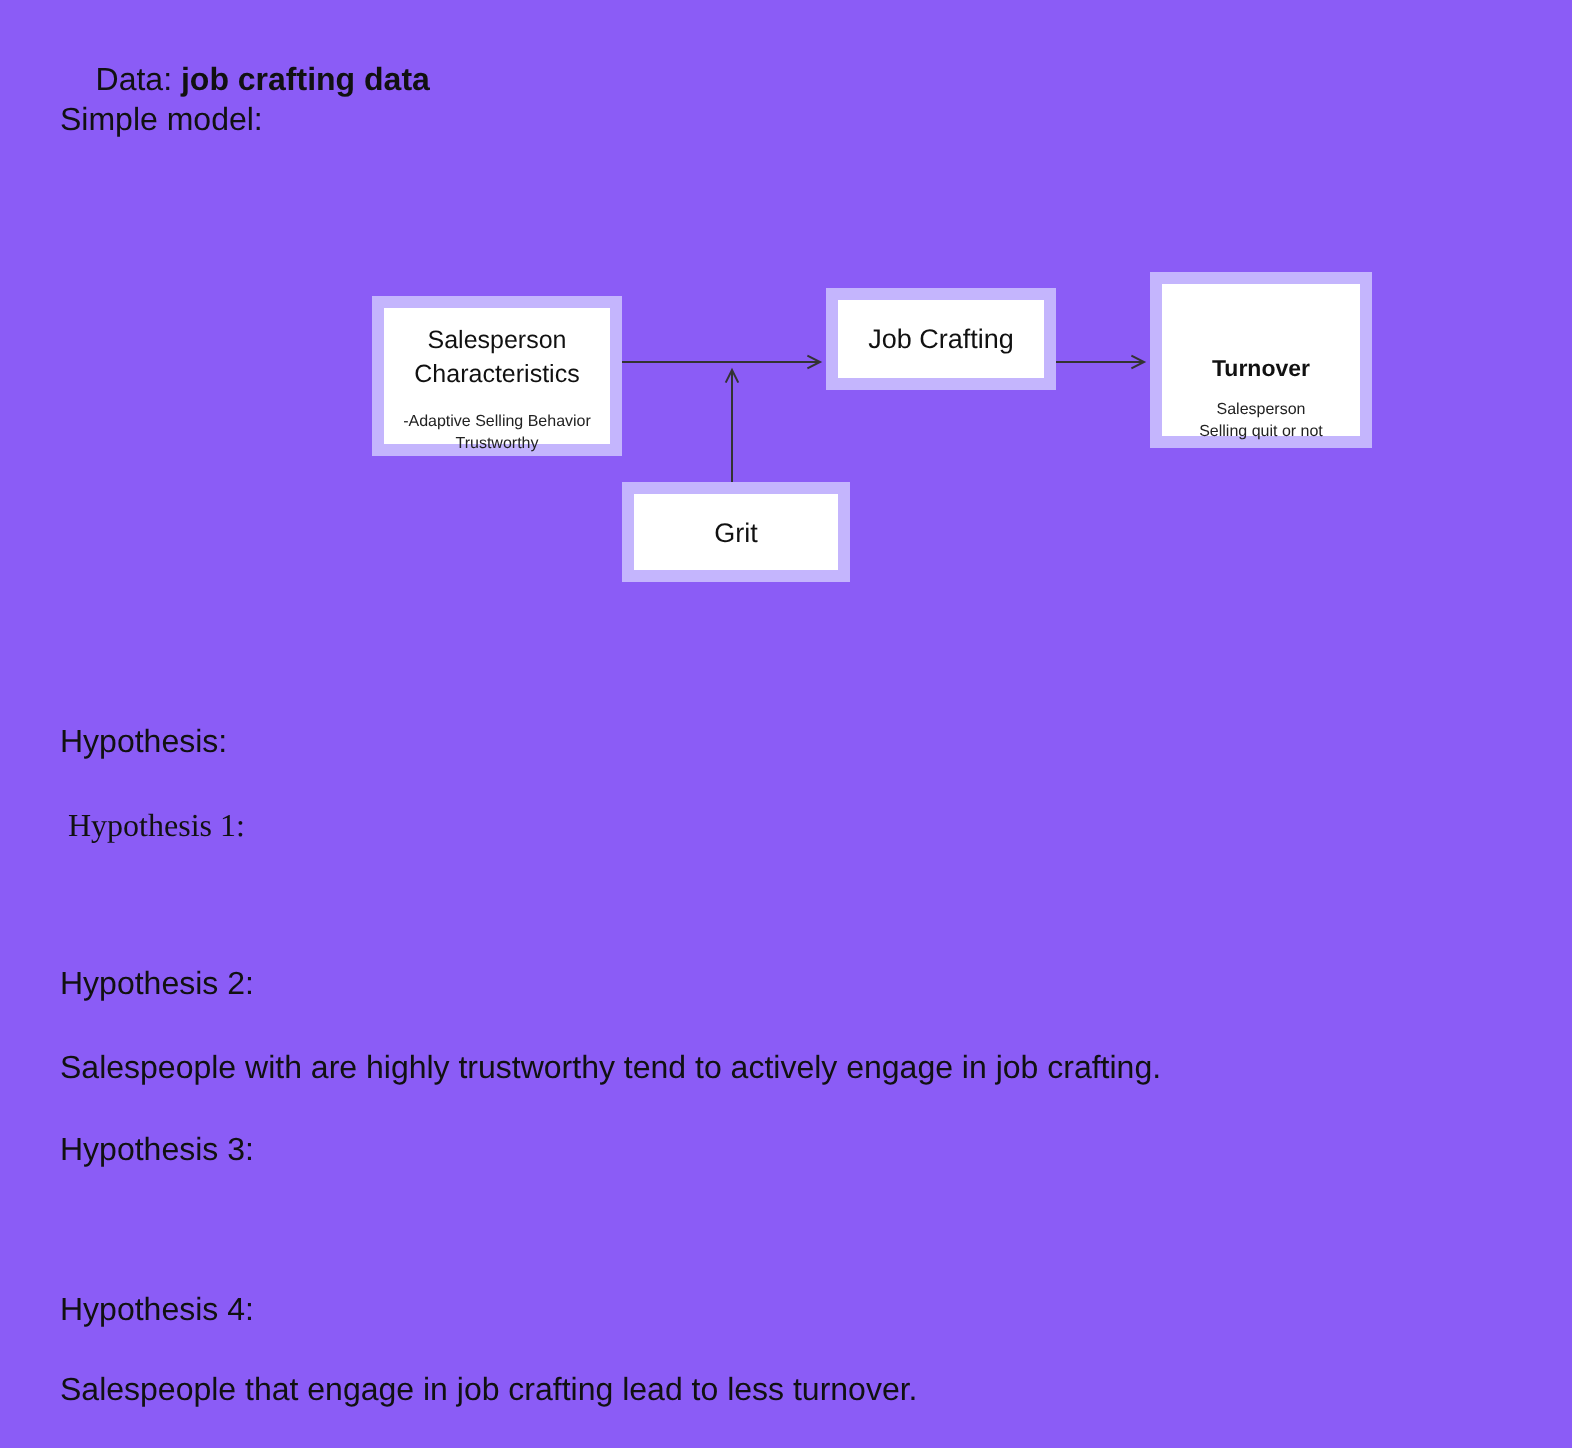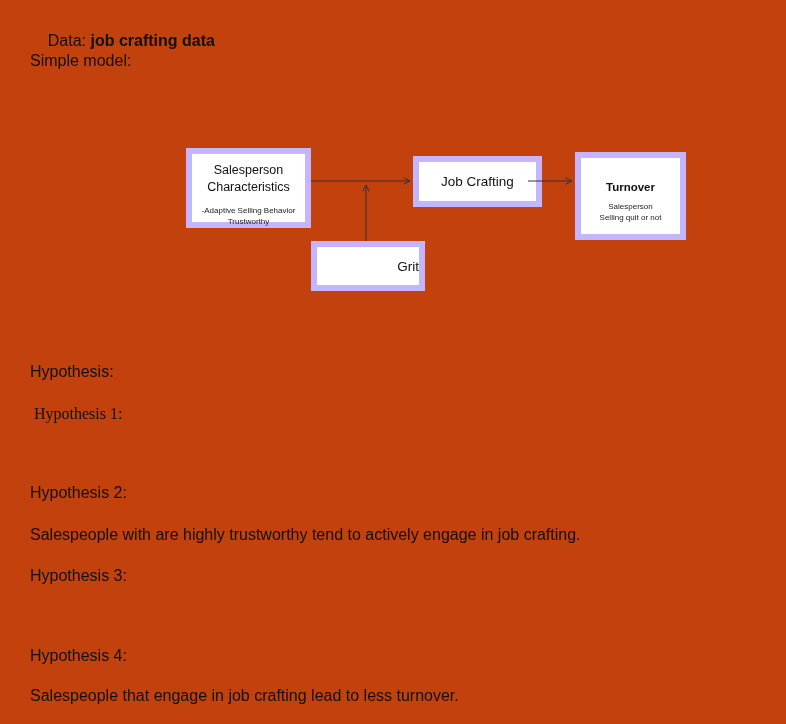--- a/index.html
+++ b/index.html
@@ -4,21 +4,21 @@
 <style>
   html, body {
     margin: 0;
     padding: 0;
     background: #ffffff;
   }
   .page {
     position: relative;
     width: 786px;
     height: 724px;
-    background: #c2410c;
+    background: #8b5cf6;
     font-family: "Liberation Sans", sans-serif;
     color: #111111;
     overflow: hidden;
   }
   .tline {
     position: absolute;
     left: 30px;
     font-size: 16px;
     line-height: 20px;
     white-space: pre-wrap;
@@ -39,32 +39,32 @@
   }
   .dbox .bsub {
     font-size: 8px;
     line-height: 11px;
     color: #222;
   }
   .box-salesperson { left: 186px; top: 148px; width: 125px; height: 80px; padding-top: 8px; }
   .box-salesperson .bsub-wrap { margin-top: 9px; }
 
   .box-jobcrafting {
-    left: 413px; top: 156px; width: 129px; height: 51px;
+    left: 413px; top: 144px; width: 115px; height: 51px;
     display: flex; align-items: center; justify-content: center;
   }
   .box-jobcrafting .btitle { font-size: 13.5px; }
 
-  .box-turnover { left: 575px; top: 136px; width: 111px; height: 88px; padding-top: 22px; margin-top: 16px; }
+  .box-turnover { left: 575px; top: 136px; width: 111px; height: 88px; padding-top: 36px; }
   .box-turnover .btitle { font-size: 11.5px; font-weight: bold; line-height: 14px; }
   .box-turnover .bsub-wrap { margin-top: 7px; }
 
   .box-grit {
     left: 311px; top: 241px; width: 114px; height: 50px;
-    display: flex; align-items: center; justify-content: flex-end;
+    display: flex; align-items: center; justify-content: center;
   }
   .box-grit .btitle { font-size: 13.5px; }
 
   .arrow-layer {
     position: absolute;
     left: 0; top: 0;
     width: 786px; height: 724px;
     pointer-events: none;
   }
 </style>

